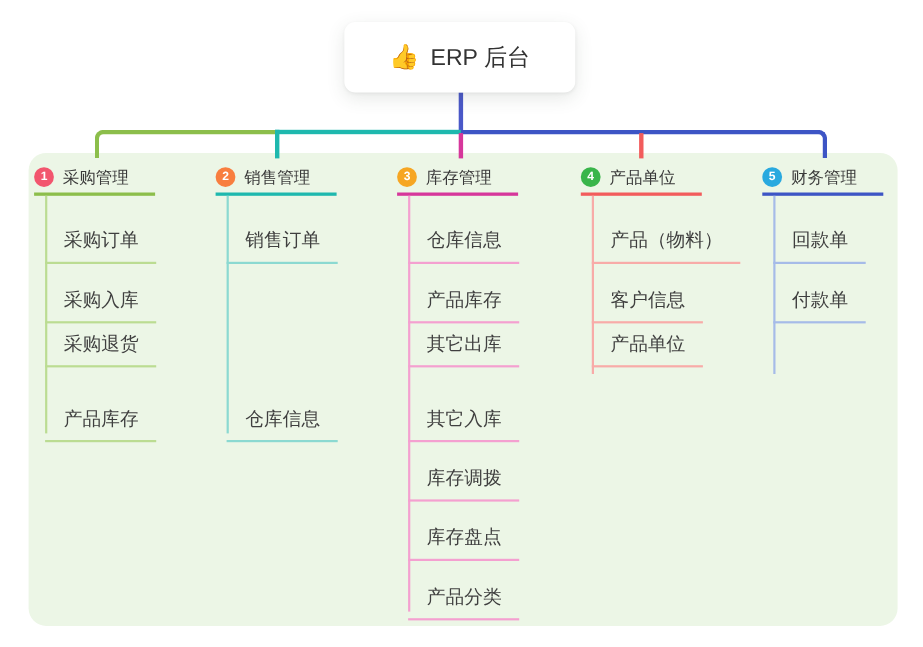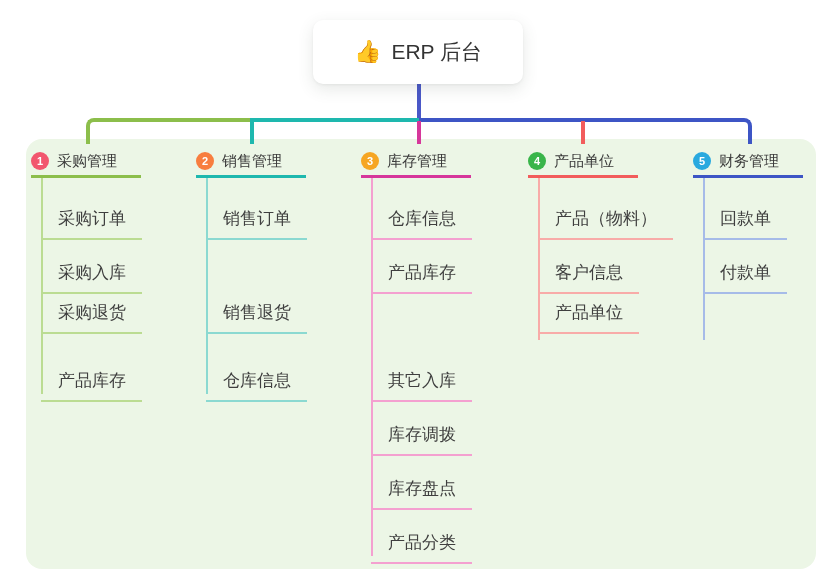--- a/index.html
+++ b/index.html
@@ -94,30 +94,30 @@
   <div class="kid b1k c1" style="--line: #8cbe4b; --light: #bbdc92; --badge: #f2566e;">采购入库</div>
   <div class="kid b1k c2" style="--line: #8cbe4b; --light: #bbdc92; --badge: #f2566e;">采购退货</div>
   <div class="kid b1k c3" style="--line: #8cbe4b; --light: #bbdc92; --badge: #f2566e;">产品库存</div>
 
   <div class="branch-header b2" style="--line: #1eb8ae; --light: #8bd9d1; --badge: #f87e3f;">
     <span class="badge">2</span>
     <span>销售管理</span>
   </div>
   <div class="rail kl2" style="--line: #1eb8ae; --light: #8bd9d1; --badge: #f87e3f;"></div>
   <div class="kid b2k c0" style="--line: #1eb8ae; --light: #8bd9d1; --badge: #f87e3f;">销售订单</div>
-  <div class="kid b2k c2" style="--line: #1eb8ae; --light: #8bd9d1; --badge: #f87e3f;">销售退货</div>
   <div class="kid b2k c3" style="--line: #1eb8ae; --light: #8bd9d1; --badge: #f87e3f;">仓库信息</div>
 
   <div class="branch-header b3" style="--line: #d6379b; --light: #f4a0d0; --badge: #f6a623;">
     <span class="badge">3</span>
     <span>库存管理</span>
   </div>
   <div class="rail kl3" style="--line: #d6379b; --light: #f4a0d0; --badge: #f6a623;"></div>
   <div class="kid b3k c0" style="--line: #d6379b; --light: #f4a0d0; --badge: #f6a623;">仓库信息</div>
   <div class="kid b3k c1" style="--line: #d6379b; --light: #f4a0d0; --badge: #f6a623;">产品库存</div>
+  <div class="kid b3k c2" style="--line: #d6379b; --light: #f4a0d0; --badge: #f6a623;">其它出库</div>
   <div class="kid b3k c3" style="--line: #d6379b; --light: #f4a0d0; --badge: #f6a623;">其它入库</div>
   <div class="kid b3k c4" style="--line: #d6379b; --light: #f4a0d0; --badge: #f6a623;">库存调拨</div>
   <div class="kid b3k c5" style="--line: #d6379b; --light: #f4a0d0; --badge: #f6a623;">库存盘点</div>
   <div class="kid b3k c6" style="--line: #d6379b; --light: #f4a0d0; --badge: #f6a623;">产品分类</div>
 
   <div class="branch-header b4" style="--line: #f25c5c; --light: #f8aba8; --badge: #39b54a;">
     <span class="badge">4</span>
     <span>产品单位</span>
   </div>
   <div class="rail kl4" style="--line: #f25c5c; --light: #f8aba8; --badge: #39b54a;"></div>

